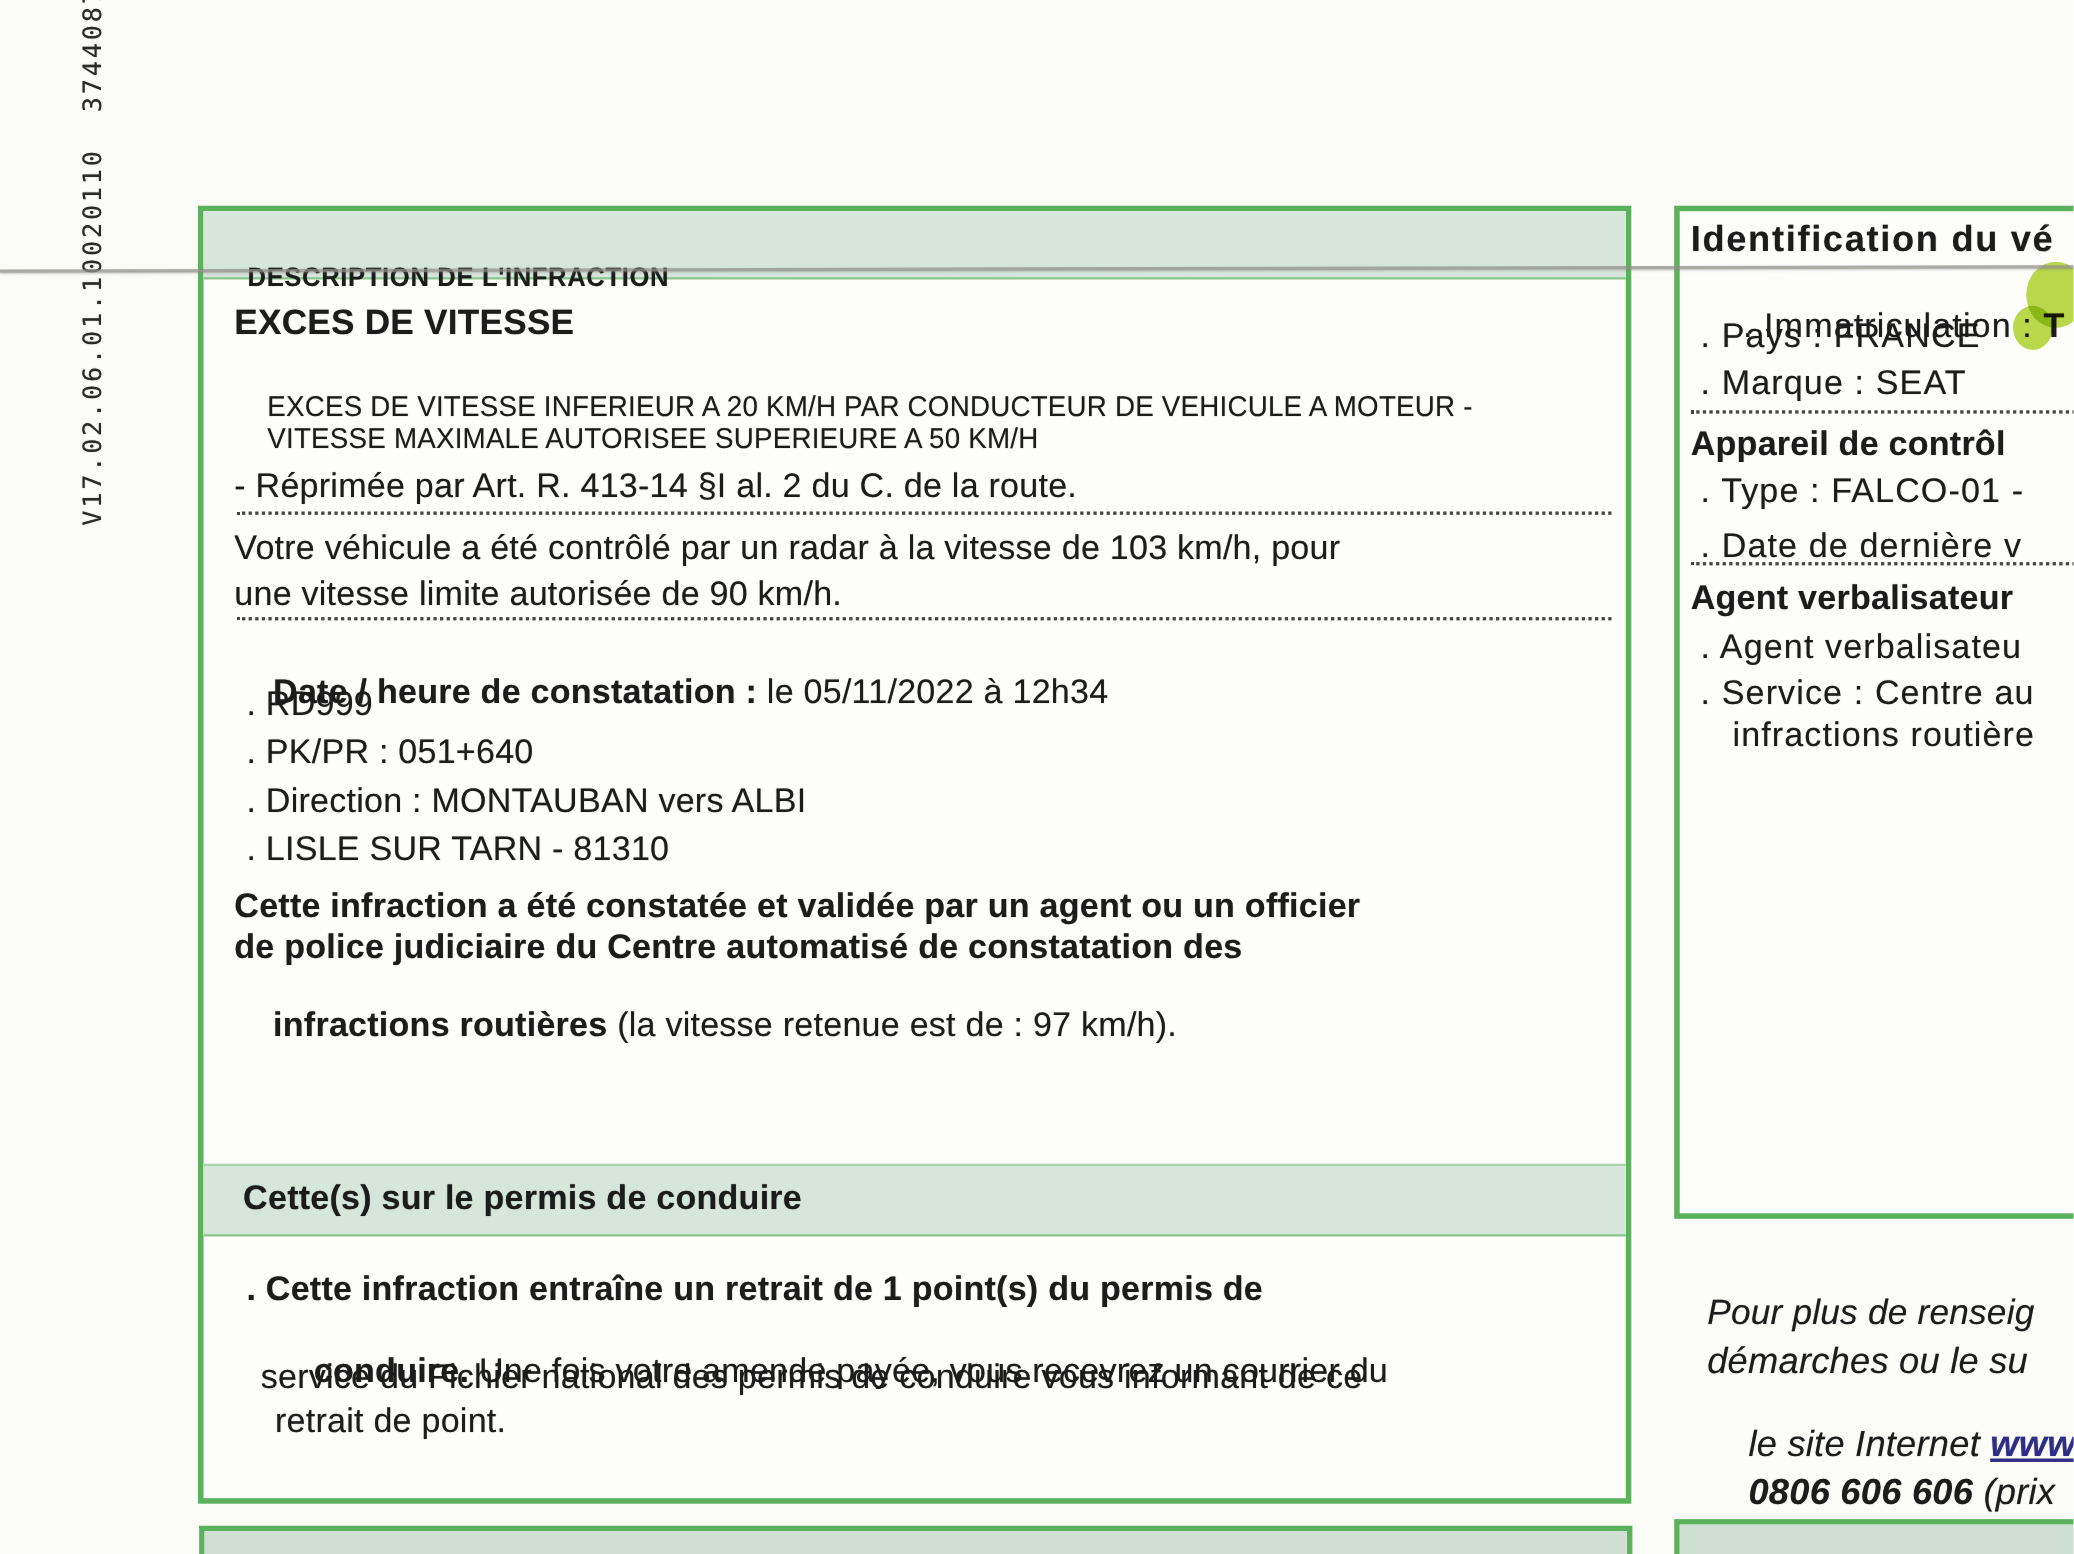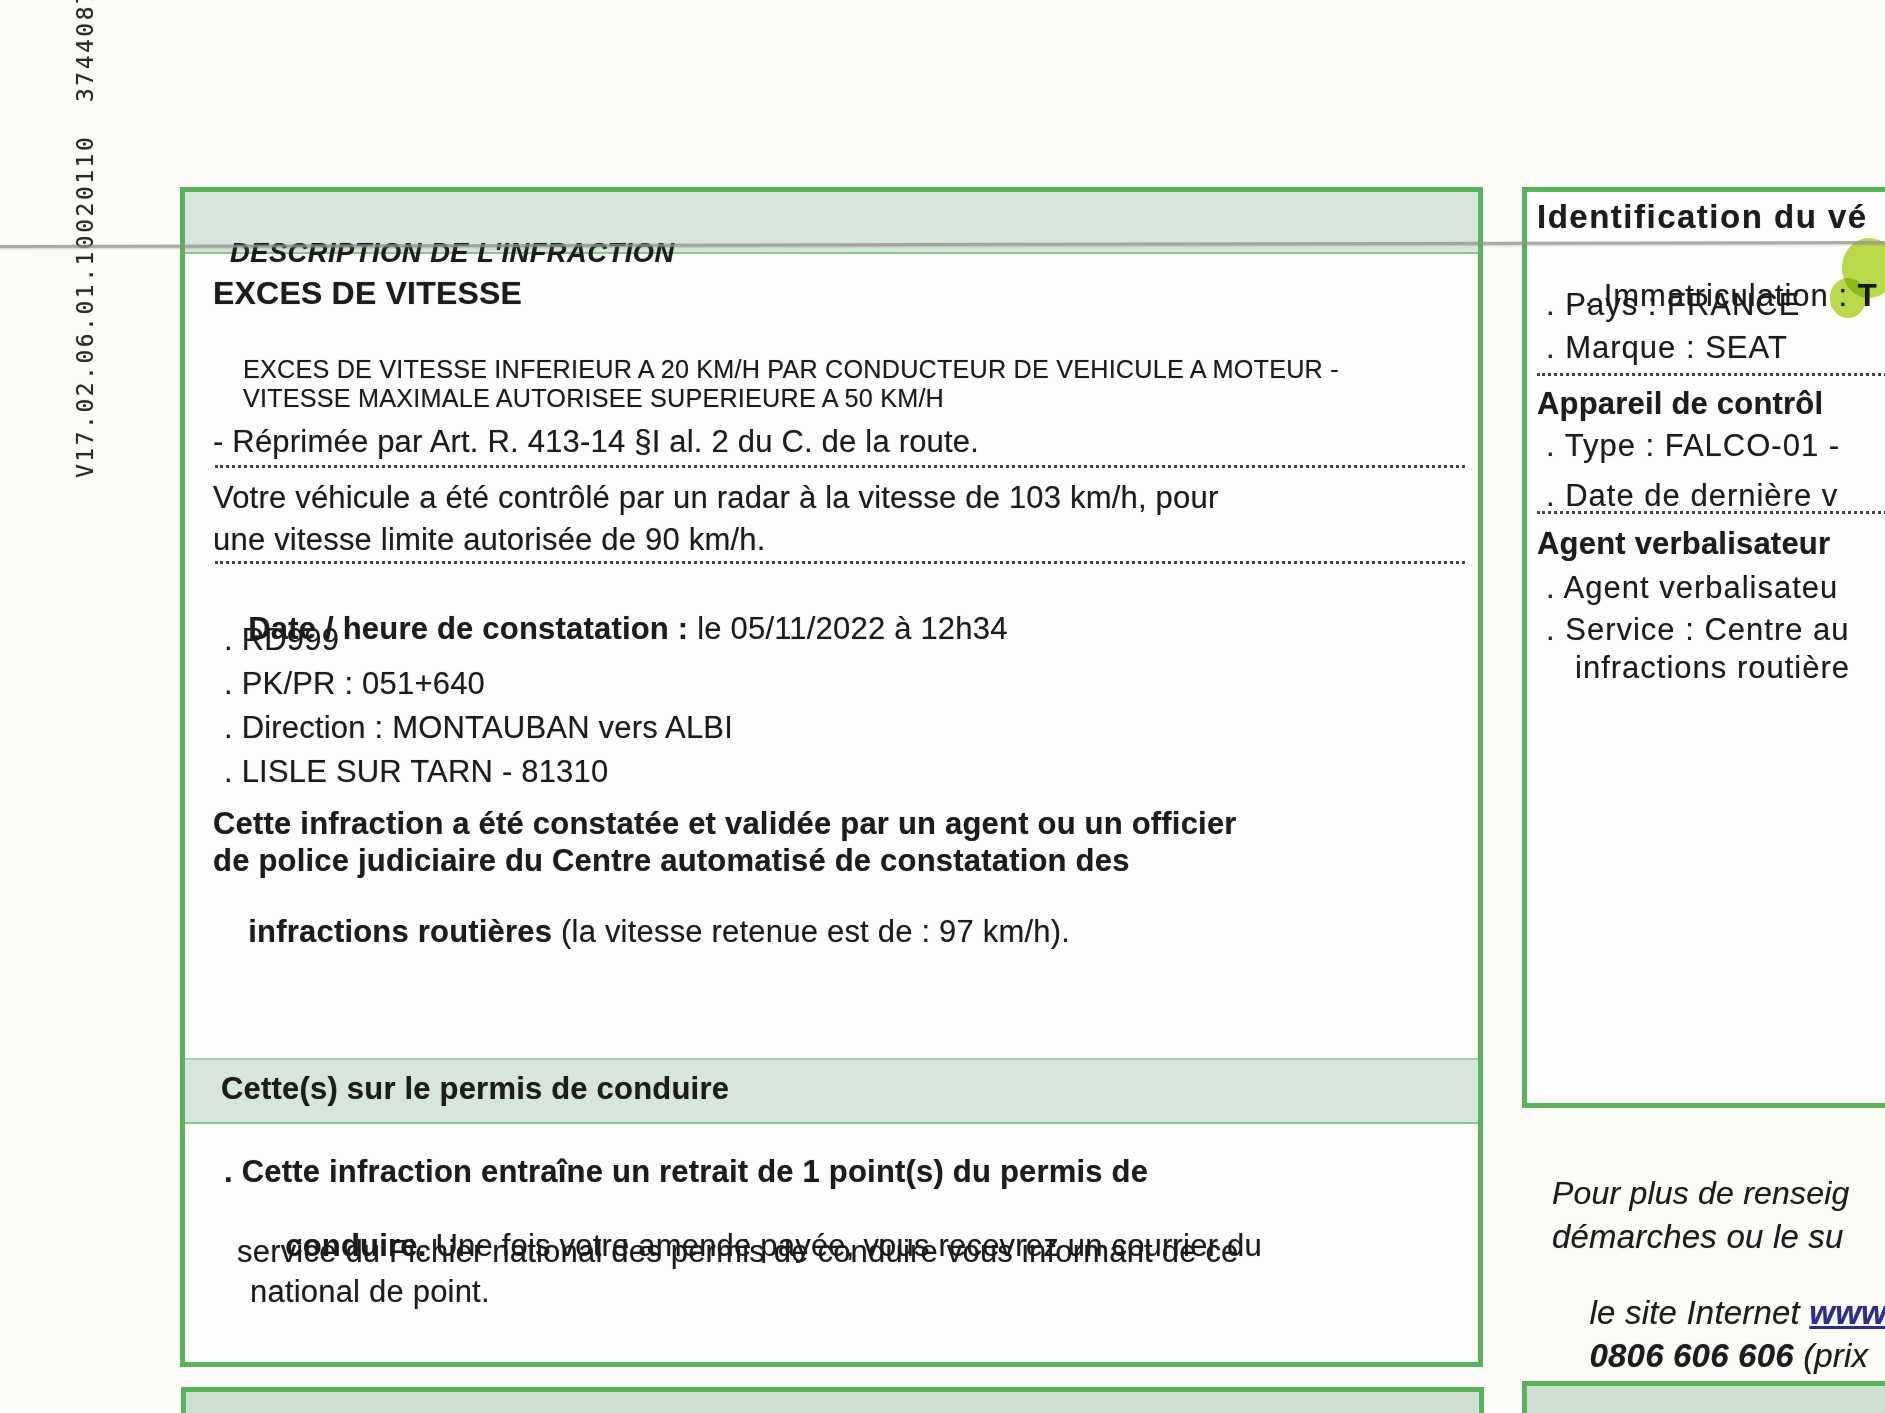--- a/index.html
+++ b/index.html
@@ -27,21 +27,21 @@
     white-space:pre;
     font-size:31px;
     line-height:34px;
     letter-spacing:.2px;
     color:#1c1c1c;
     text-shadow:0 0 1px rgba(25,25,25,.45);
   }
   .b{font-weight:bold;}
   .cond{display:inline-block;transform:scaleX(.97);transform-origin:left center;}
   .caps{font-size:26px;}
-  .title{font-size:28px;font-weight:bold;letter-spacing:.6px;font-style:italic;}
+  .title{font-size:24px;font-weight:bold;letter-spacing:.6px;}
   .dots{
     position:absolute;height:0;
     border-top:3px dotted #454545;
   }
   .crease{
     position:absolute;
     background:#90908a;
     opacity:.75;
     box-shadow:0 1px 2px rgba(120,120,115,.5);
   }
@@ -117,21 +117,21 @@
   </div>
 
   <div class="band" style="top:866px;height:62px;border-top:2px solid #a9d3ac;"></div>
   <div class="line b" style="left:36px;top:880px;">Cette(s) sur le permis de conduire</div>
 
   <div class="line b" style="left:39px;top:963px;">. Cette infraction entraîne un retrait de 1 point(s) du permis de</div>
   <div class="line" style="left:65px;top:1003px;">
     <span class="b">conduire.</span><span> Une fois votre amende payée, vous recevrez un courrier du</span>
   </div>
   <div class="line" style="left:52px;top:1043px;">service du Fichier national des permis de conduire vous informant de ce</div>
-  <div class="line" style="left:65px;top:1083px;">national de point.</div>
+  <div class="line" style="left:65px;top:1083px;">retrait de point.</div>
 </div>
 
 <div class="box" style="left:1522px;top:187px;width:430px;height:921px;">
 
   <div class="line b" style="left:10px;top:8px;font-size:33px;letter-spacing:1.5px;">Identification du vé</div>
 
   <div class="line" style="left:19px;top:53px;letter-spacing:1px;">
     <span>. Immatriculation : </span><span class="b">T</span>
   </div>
   <div class="line" style="left:19px;top:96px;letter-spacing:1px;">. Pays : FRANCE</div>

